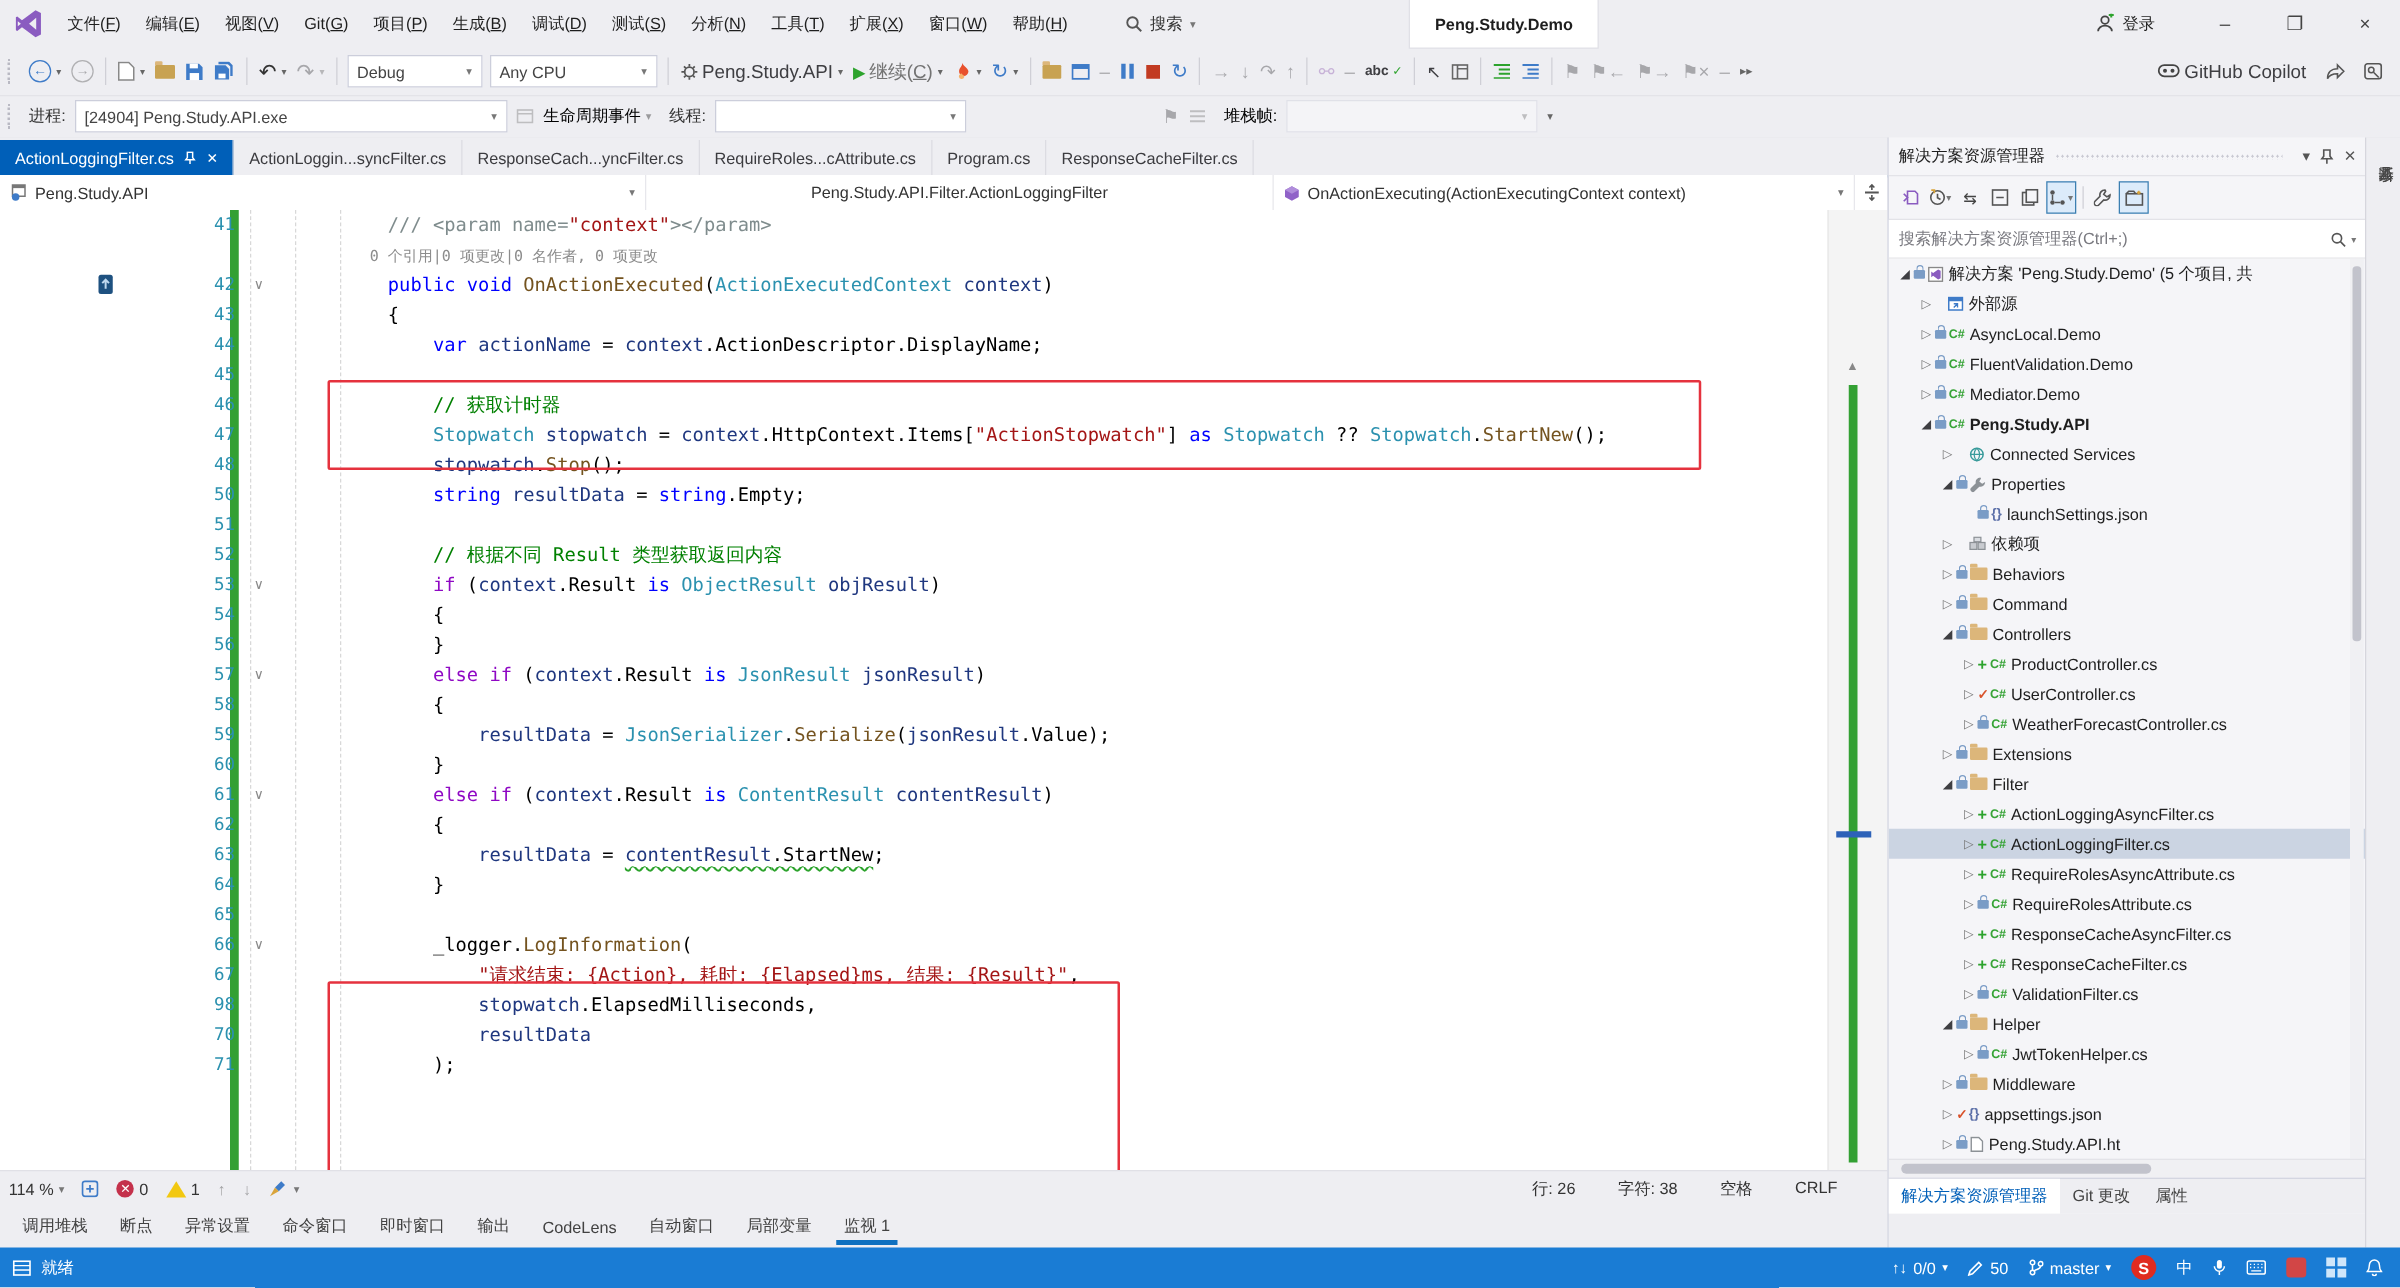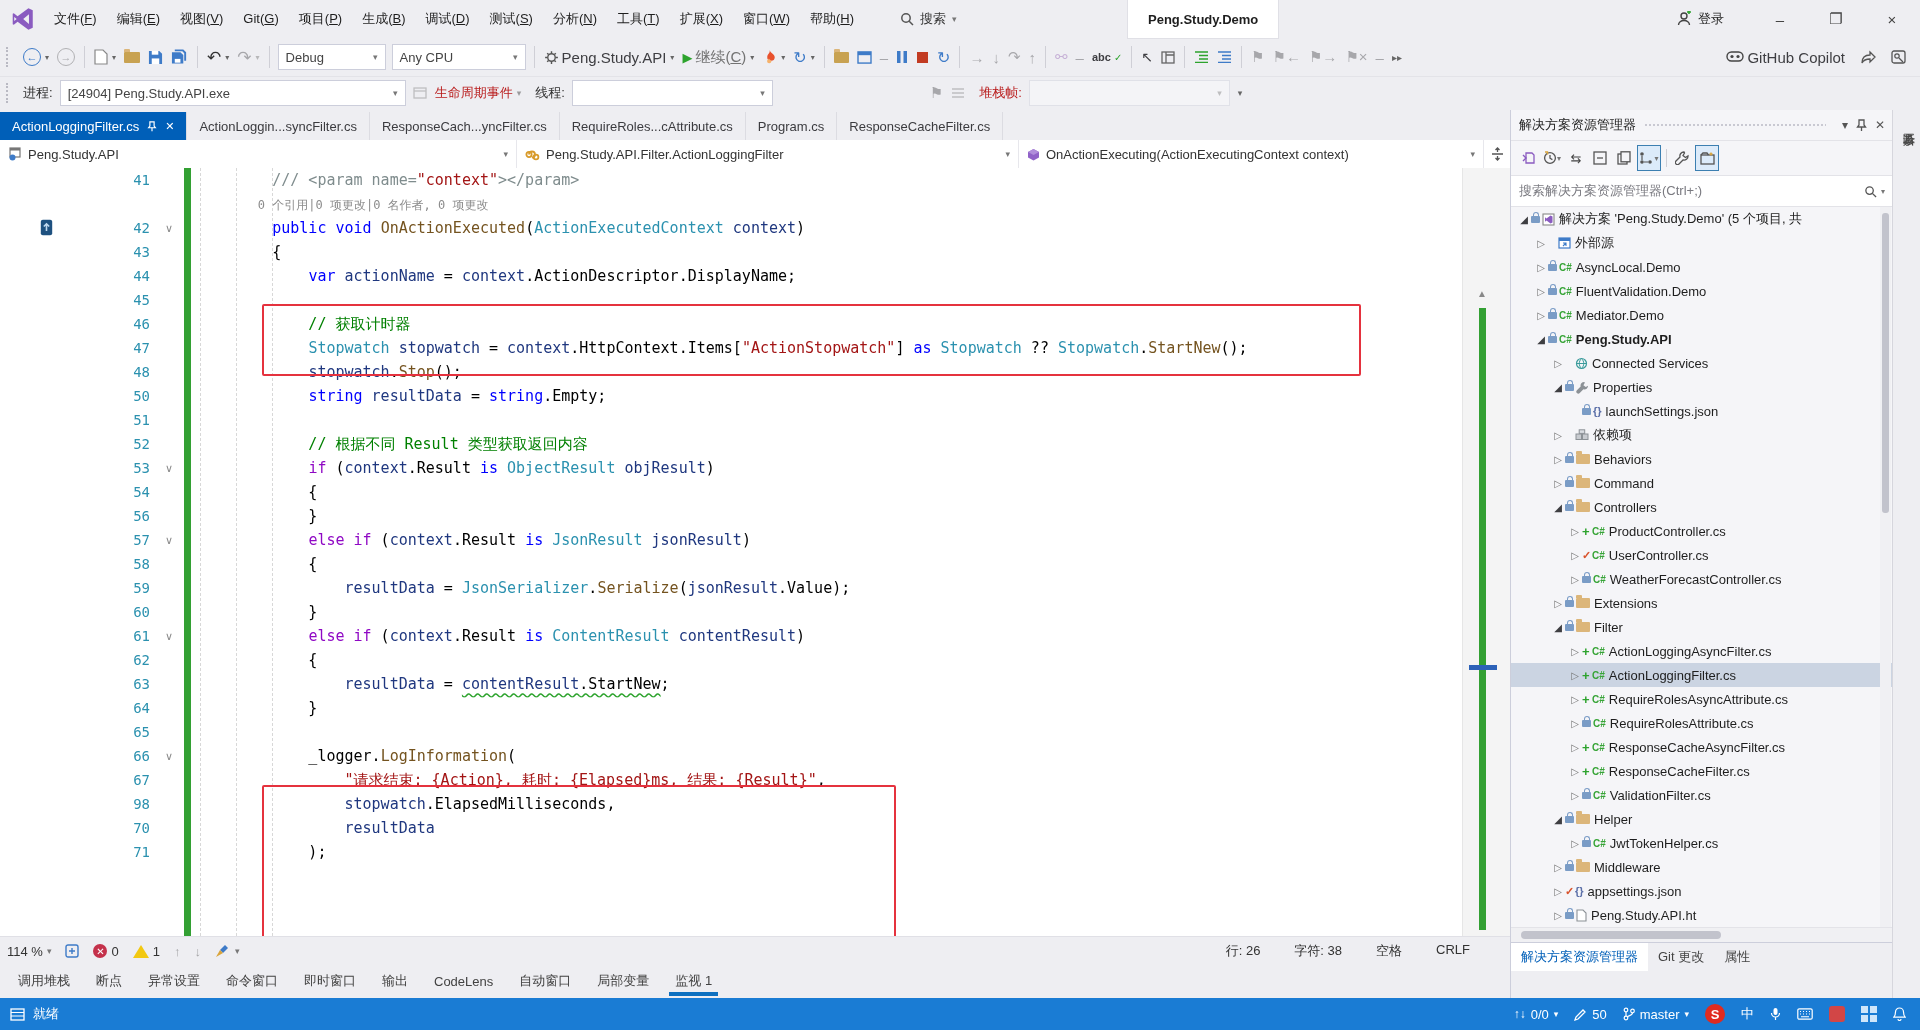--- a/index.html
+++ b/index.html
@@ -24,38 +24,38 @@
   .handle{width:5px;height:20px;border-left:2px dotted #B9B9C3;margin:0 6px 0 6px;}
   .sep{width:1px;height:22px;background:#CFCFD6;margin:0 5px;}
   .tbtn{display:inline-flex;align-items:center;gap:3px;height:26px;padding:0 4px;color:#3E3E42;font-size:15px;}
   .tbtn .dd{font-size:8px;color:#666;margin-left:1px;}
   .dis{opacity:.4;}
   .combo{display:inline-flex;align-items:center;justify-content:space-between;background:#FFF;
       border:1px solid #CCCEDB;height:24px;padding:0 7px;font-size:13px;color:#444;margin:0 3px;}
   .combo .dd{font-size:9px;color:#777;margin-left:8px;}
   .glyph-blue{color:#3E7BC8;} .glyph-green{color:#2DA32D;}
   .lbl{margin:0 4px;color:#333;}
-  .lbl-dis{margin:0 4px;color:#b91c1c;}
+  .lbl-dis{margin:0 4px;color:#000000;}
   
   .tabstrip{left:0;top:110px;width:1510px;height:30px;background:#EEEEF2;display:flex;align-items:flex-end;border-bottom:2px solid #005FB8;}
   .dtab{height:28px;display:flex;align-items:center;padding:0 12px;color:#3B3B3F;border-right:1px solid #DCDCE2;white-space:nowrap;}
   .dtab.active{background:#005FB8;color:#FFF;}
   .dtab .pin,.dtab .x{margin-left:8px;font-size:11px;}
   .tab-extras{position:absolute;right:6px;top:112px;display:flex;gap:10px;color:#666;font-size:13px;align-items:center;}
   
   .breadcrumb{left:0;top:140px;width:1510px;height:28px;background:#FFF;display:flex;border-bottom:1px solid #E3E3E8;}
   .crumb{display:flex;align-items:center;gap:6px;padding:0 8px;border-right:1px solid #E7E7EC;font-size:13px;color:#333;}
   .crumb .dd{font-size:9px;color:#777;margin-left:14px;}
-  .crumb1{width:500px;} .crumb2{width:485px;} .crumb3{flex:1;}
+  .crumb1{width:500px;} .crumb2{width:485px;flex-direction:column;} .crumb3{flex:1;}
   .split-btn{width:26px;display:flex;align-items:center;justify-content:center;color:#555;}
   
   .codeview{left:0;top:168px;width:1510px;height:768px;background:#FFF;overflow:hidden;}
   .guide{position:absolute;top:0;height:768px;border-left:1px dashed #D8D8D8;}
   .chbar{position:absolute;left:184px;top:0;width:7px;height:768px;background:#33A033;}
-  .crow{position:relative;height:24px;}
+  .crow{position:relative;height:24px;margin-left:38px;}
   .cicon{position:absolute;left:40px;top:3px;}
   .cnum{position:absolute;left:70px;width:80px;text-align:right;color:#2B91AF;font-family:"DejaVu Sans Mono",monospace;font-size:14px;line-height:24px;}
   .cfold{position:absolute;left:158px;width:22px;color:#8A8A8A;font-size:11px;line-height:24px;text-align:center;}
   .ctext{position:absolute;left:200px;margin:0;font-family:"DejaVu Sans Mono",monospace;font-size:15px;line-height:24px;white-space:pre;}
   .k{color:#0000FF;} .ct{color:#8F08C4;} .ty{color:#2B91AF;} .s{color:#A31515;} .c{color:#008000;}
   .dc{color:#7F8C8D;} .m{color:#74531F;} .v{color:#1F377F;} .p{color:#000;}
   .lens{color:#8C8C8C;font-size:12px;}
   .sq{text-decoration:underline;text-decoration-style:wavy;text-decoration-color:#2DA32D;text-underline-offset:3px;}
   .redbox{position:absolute;border:2px solid #E5323E;border-radius:2px;background:transparent;pointer-events:none;}
   

